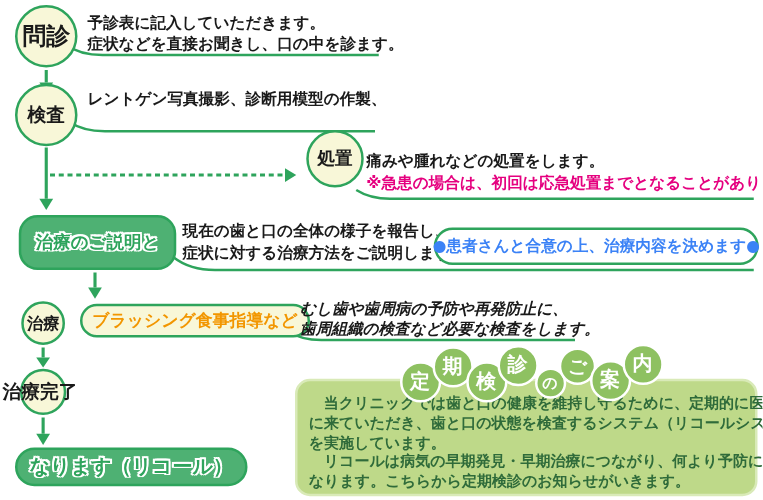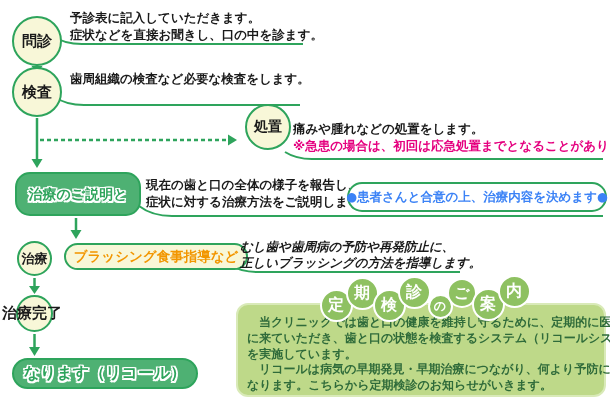--- a/index.html
+++ b/index.html
@@ -75,33 +75,33 @@
   <polygon points="70.5,230 81.5,230 76,239" fill="#2ea45c"></polygon>
   <line x1="34.5" y1="278" x2="34.5" y2="286" stroke="#2ea45c" stroke-width="2.5"></line>
   <polygon points="29,286 40,286 34.5,294" fill="#2ea45c"></polygon>
   <line x1="34.5" y1="334" x2="34.5" y2="347" stroke="#2ea45c" stroke-width="2.5"></line>
   <polygon points="29,347 40,347 34.5,356" fill="#2ea45c"></polygon>
 
   <line x1="40" y1="140" x2="228" y2="140" stroke="#2ea45c" stroke-width="2.5" stroke-dasharray="4 3"></line>
   <polygon points="228,134.5 228,145.5 237,140" fill="#2ea45c"></polygon>
 </svg>
 
-<div class="step-circle" style="left:12px;top:16px;width:50px;height:50px;font-size:15px;">
+<div class="step-circle" style="left:12px;top:4px;width:50px;height:50px;font-size:19px;">
   <span>問診</span>
 </div>
 <div class="desc" style="left:70px;top:10px;">
   <div>予診表に記入していただきます。</div>
   <div>症状などを直接お聞きし、口の中を診ます。</div>
 </div>
 
 <div class="step-circle" style="left:12px;top:67px;width:50px;height:50px;font-size:15px;">
   <span>検査</span>
 </div>
 <div class="desc" style="left:70px;top:71px;">
-  <div>歯周組織の検査など必要な検査をします。</div>
+  <div>レントゲン写真撮影、診断用模型の作製、</div>
 </div>
 
 <div class="step-circle" style="left:245px;top:104px;width:46px;height:46px;font-size:14px;">
   <span>処置</span>
 </div>
 <div class="desc" style="left:293px;top:121px;">
   <div>痛みや腫れなどの処置をします。</div>
   <div class="note-magenta">※急患の場合は、初回は応急処置までとなることがあります。</div>
 </div>
 
@@ -117,21 +117,21 @@
 </div>
 
 <div class="step-circle" style="left:17px;top:241px;width:35px;height:35px;font-size:13px;">
   <span>治療</span>
 </div>
 <div class="pill cream" style="left:64px;top:243px;width:184px;height:27px;">
   <span>ブラッシング食事指導など</span>
 </div>
 <div class="desc" style="left:240px;top:239px;line-height:16px;font-style:italic;">
   <div>むし歯や歯周病の予防や再発防止に、</div>
-  <div>正しいブラッシングの方法を指導します。</div>
+  <div>歯周組織の検査など必要な検査をします。</div>
 </div>
 
 <div class="step-circle" style="left:16px;top:295px;width:37px;height:37px;"></div>
 <div class="kanryo-label" style="left:2px;top:304px;text-align:right;">治療完了</div>
 
 <div class="green-box" style="left:12px;top:358px;width:186px;height:31px;border-radius:16px;">
   <span class="outlined-green" style="font-size:16px;">なります（リコール）</span>
 </div>
 
 <div class="info-box" style="left:236px;top:303px;width:370px;height:94px;"></div>

